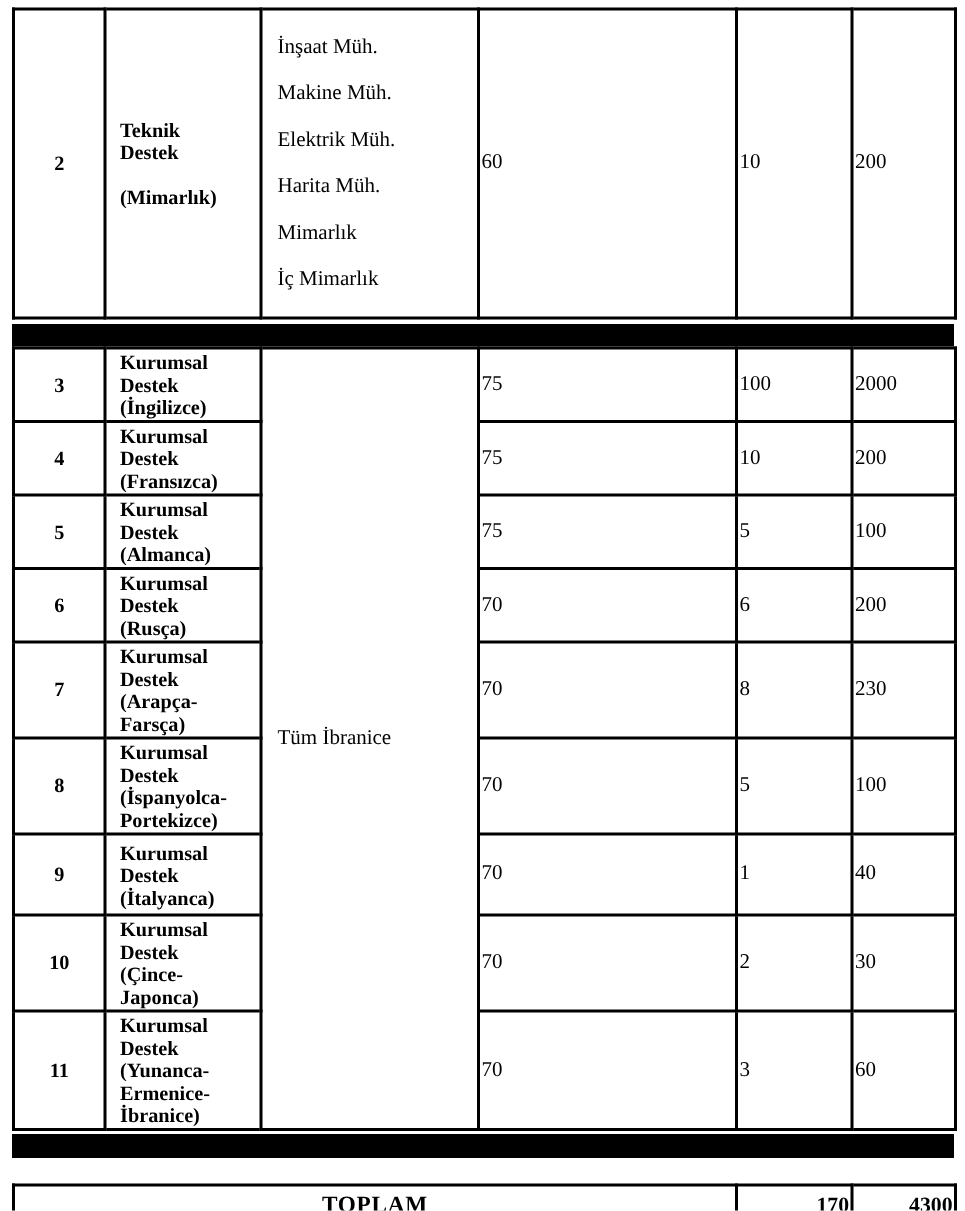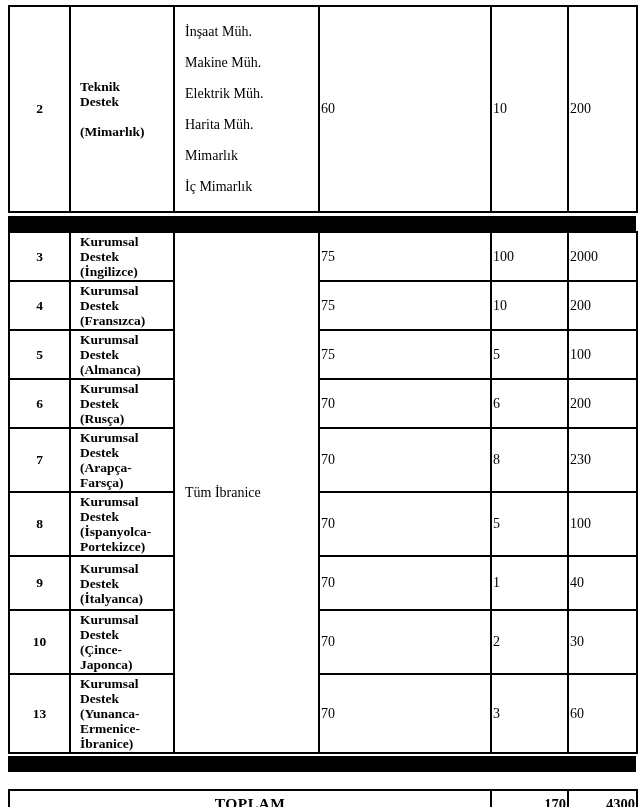--- a/index.html
+++ b/index.html
@@ -210,21 +210,21 @@
       <td class="cell-no">10</td>
       <td class="cell-pos">Kurumsal
 Destek
 (Çince-
 Japonca)</td>
       <td class="cell-num">70</td>
       <td class="cell-num">2</td>
       <td class="cell-num">30</td>
     </tr>
     <tr style="height:75px">
-      <td class="cell-no">13</td>
+      <td class="cell-no">11</td>
       <td class="cell-pos">Kurumsal
 Destek
 (Yunanca-
 Ermenice-
 İbranice)</td>
       <td class="cell-num">70</td>
       <td class="cell-num">3</td>
       <td class="cell-num">60</td>
     </tr>
   </tbody>

